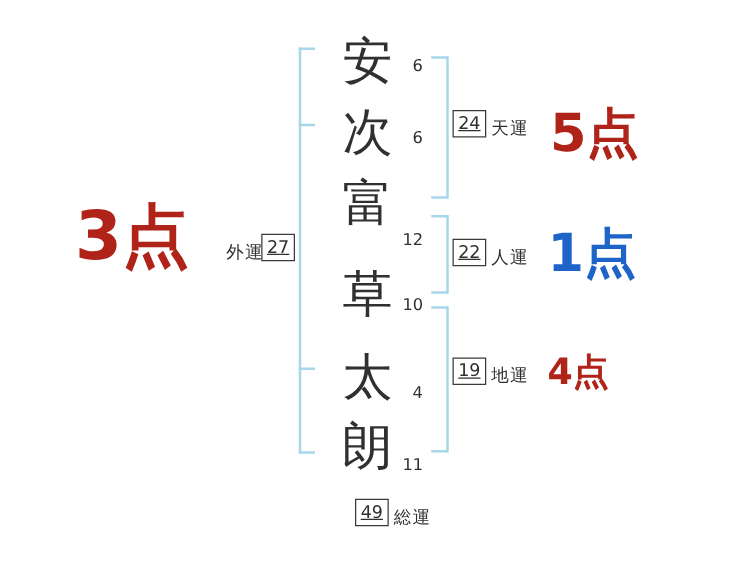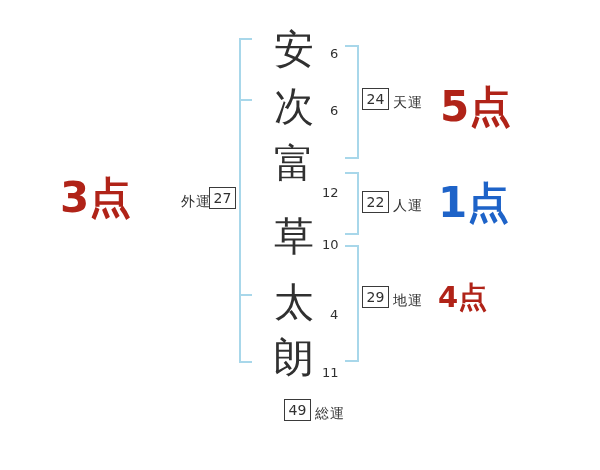--- a/index.html
+++ b/index.html
@@ -12,21 +12,21 @@
     font-size:40px; line-height:1.05; color:var(--ink,#303030);
   }
   .stroke-num { position:absolute; font-size:13px; color:var(--ink,#303030); }
 
   .vline { position:absolute; width:2px; background:var(--bracket,#a8d7ea); }
   .hline { position:absolute; height:2px; background:var(--bracket,#a8d7ea); }
 
   .num-box {
     position:absolute; width:27px; height:22px; border:1.5px solid #3a3a3a;
     background:#ffffff; display:flex; align-items:center; justify-content:center;
-    font-size:14px; color:var(--ink,#303030);
+    font-size:14px; color:var(--ink,#303030);text-decoration:underline;
   }
   .f-label { position:absolute; font-size:14px; letter-spacing:1px; color:var(--ink,#303030); white-space:nowrap; }
 
   .score { position:absolute; font-weight:bold; white-space:nowrap; }
   .score-red { color:var(--score-red,#b02318); }
   .score-blue { color:var(--score-blue,#1e63c8);text-align:center; }
 </style>
 </head>
 <body>
 
@@ -47,39 +47,39 @@
   <div class="stroke-num" style="left:322px; top:365px">11</div>
 
   <div class="vline" style="left:239px; top:38px; height:325px"></div>
   <div class="hline" style="left:239px; top:38px;  width:13px"></div>
   <div class="hline" style="left:239px; top:99px;  width:13px"></div>
   <div class="hline" style="left:239px; top:294px; width:13px"></div>
   <div class="hline" style="left:239px; top:361px; width:13px"></div>
 
   <div class="f-label" style="left:181px; top:193px">外運</div>
   <div class="num-box" style="left:209px; top:187px">27</div>
-  <div class="score score-red" style="left:60px; top:170px; font-size:42px">3点</div>
+  <div class="score score-red" style="left:60px; top:153px; font-size:54px">3点</div>
 
   <div class="vline" style="left:357px; top:45px; height:114px"></div>
   <div class="hline" style="left:345px; top:45px;  width:13px"></div>
   <div class="hline" style="left:345px; top:157px; width:13px"></div>
   <div class="num-box" style="left:362px; top:88px">24</div>
   <div class="f-label" style="left:393px; top:94px">天運</div>
   <div class="score score-red" style="left:440px; top:79px; font-size:42px">5点</div>
 
   <div class="vline" style="left:357px; top:172px; height:63px"></div>
   <div class="hline" style="left:345px; top:172px; width:13px"></div>
   <div class="hline" style="left:345px; top:233px; width:13px"></div>
   <div class="num-box" style="left:362px; top:191px">22</div>
   <div class="f-label" style="left:393px; top:197px">人運</div>
   <div class="score score-blue" style="left:438px; top:175px; font-size:42px">1点</div>
 
   <div class="vline" style="left:357px; top:245px; height:117px"></div>
   <div class="hline" style="left:345px; top:245px; width:13px"></div>
   <div class="hline" style="left:345px; top:360px; width:13px"></div>
-  <div class="num-box" style="left:362px; top:286px">29</div>
+  <div class="num-box" style="left:362px; top:286px">19</div>
   <div class="f-label" style="left:393px; top:292px">地運</div>
   <div class="score score-red" style="left:438px; top:278px; font-size:29px">4点</div>
 
   <div class="num-box" style="left:284px; top:399px">49</div>
   <div class="f-label" style="left:315px; top:405px">総運</div>
 
 </div>
 
 </body></html>

